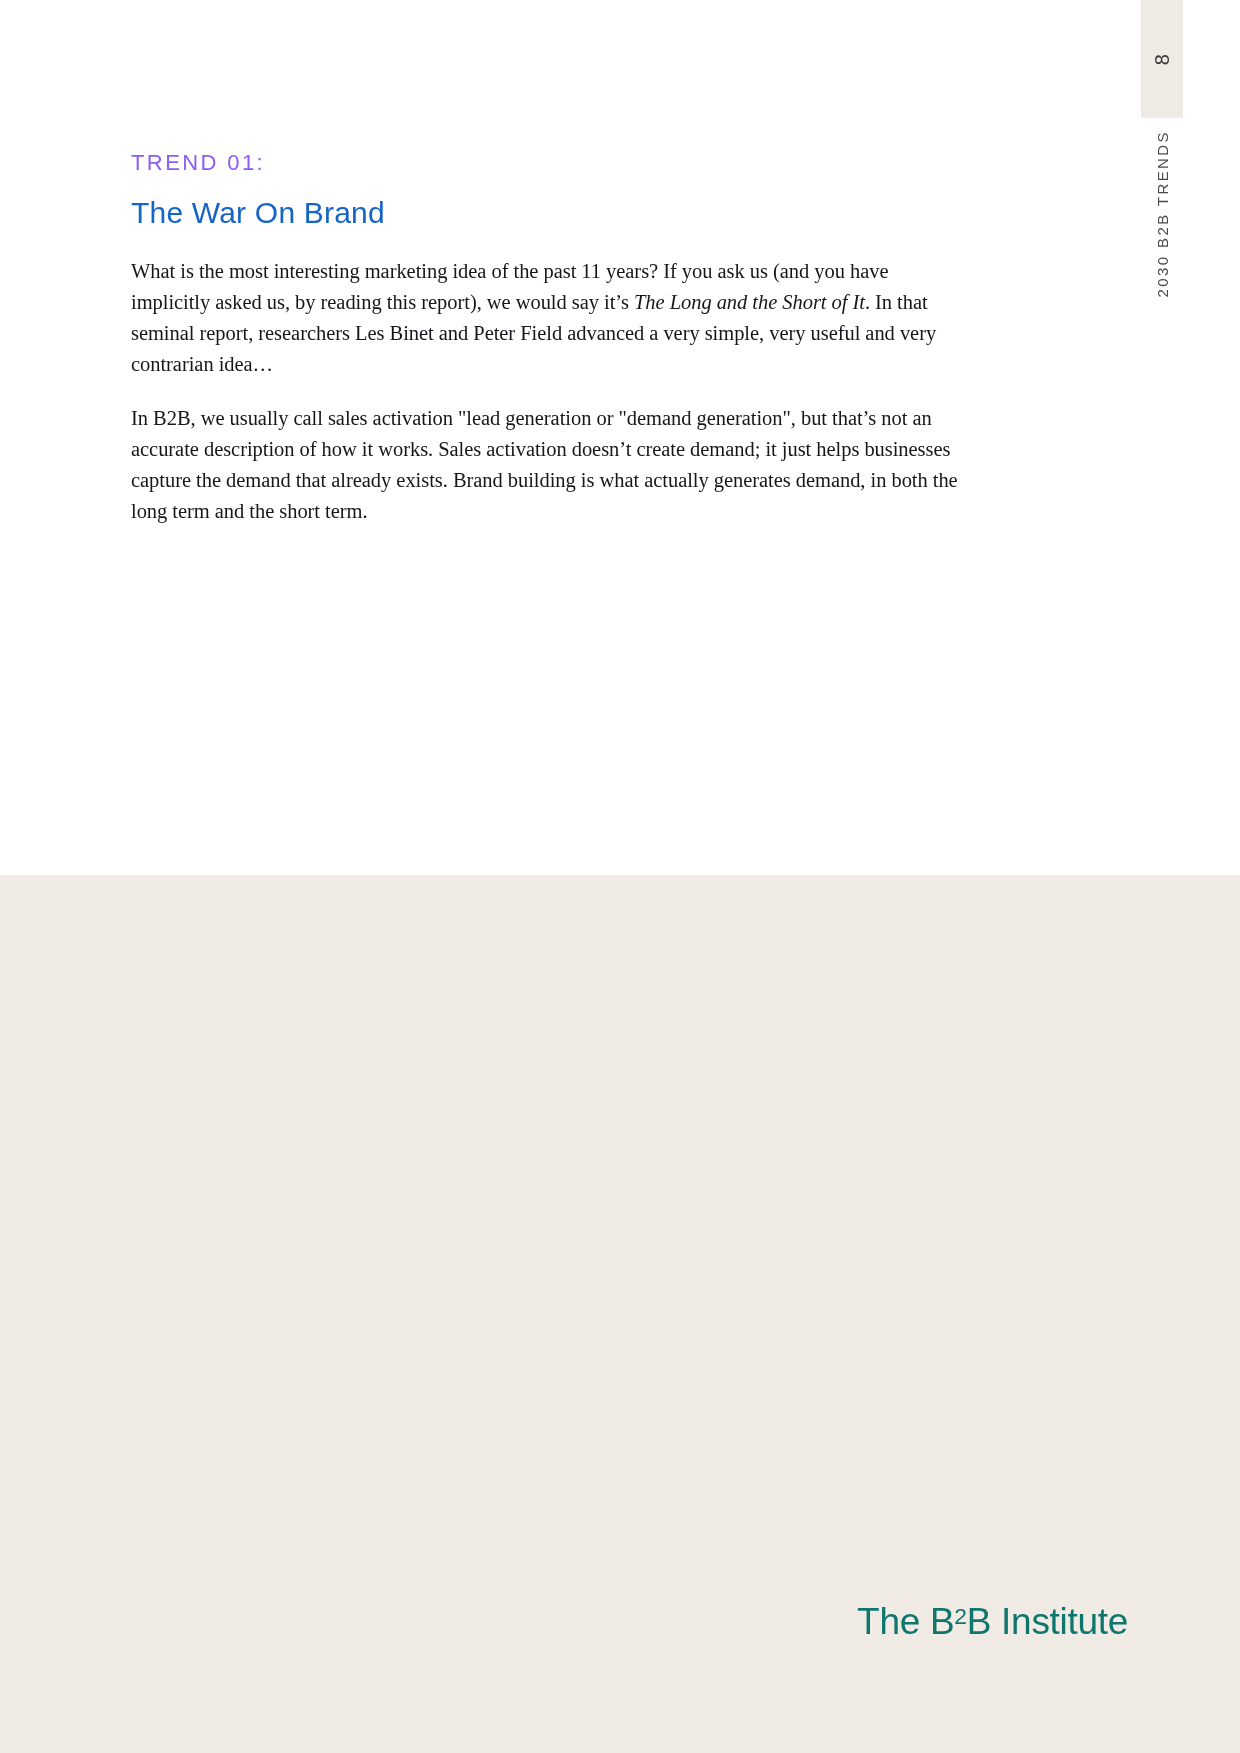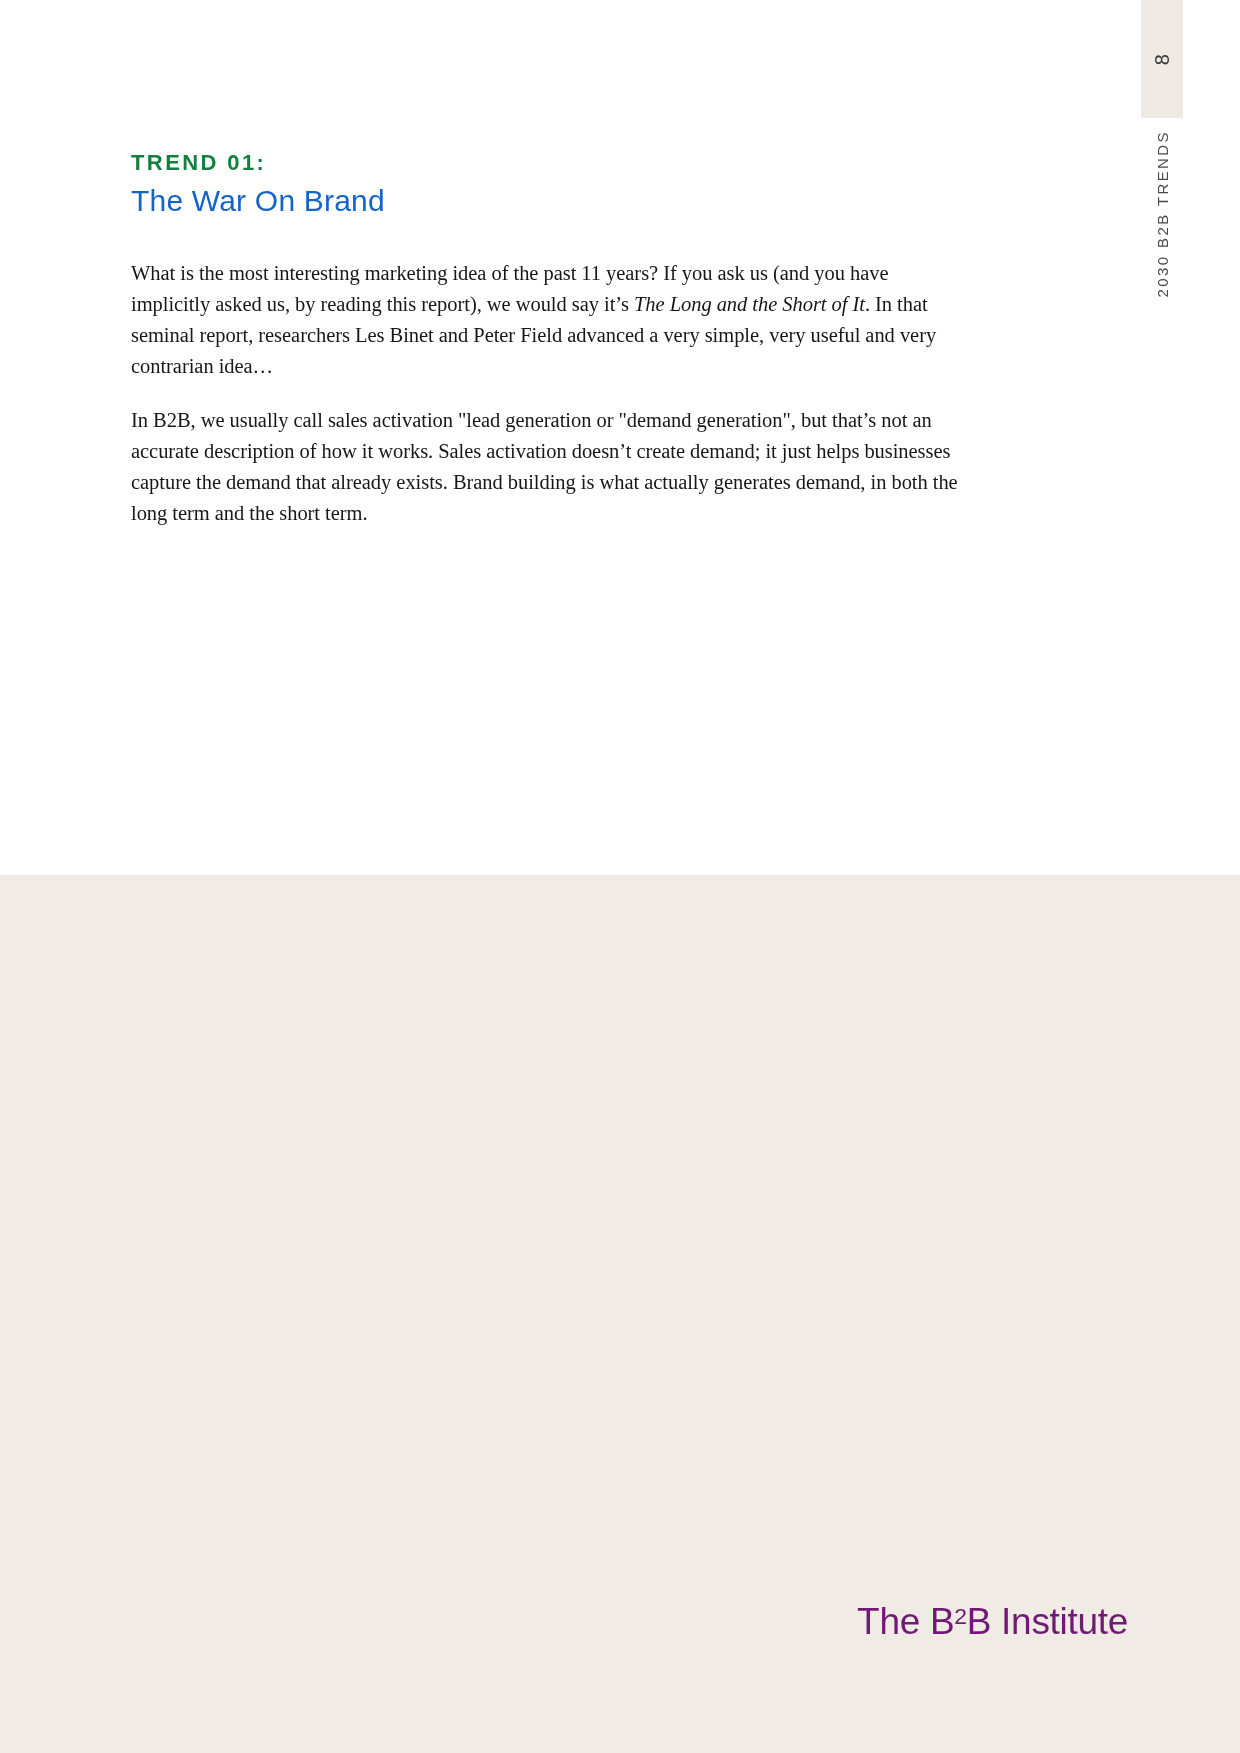--- a/index.html
+++ b/index.html
@@ -50,32 +50,32 @@
   
   .article {
     position: absolute;
     left: 131px;
     top: 150px;
     width: 830px;
   }
   .eyebrow {
     font-family: "Liberation Sans", sans-serif;
     font-size: 22px;
-    font-weight: 700;
+    font-weight: 400;
     letter-spacing: 2.4px;
-    color: #15803d;
-    margin-bottom: 8px;
+    color: #8b5cf6;
+    margin-bottom: 20px;
   }
   .headline {
     font-family: "Liberation Sans", sans-serif;
     font-size: 30px;
     font-weight: 400;
     letter-spacing: 0.2px;
     color: #1565c9;
-    margin-bottom: 40px;
+    margin-bottom: 26px;
   }
   .article p {
     font-size: 20.5px;
     line-height: 1.52;
     color: #17171b;
     margin-bottom: 22px;
     letter-spacing: -0.05px;
   }
   .article p em { }
 
@@ -87,21 +87,21 @@
     background: #f0ebe4;
   }
 
   
   .footer-logo {
     position: absolute;
     right: 112px; bottom: 110px;
     font-family: "Liberation Sans", sans-serif;
     font-size: 37px;
     font-weight: 400;
-    color: #701a75;
+    color: #0f766e;
     letter-spacing: -0.3px;
     white-space: nowrap;
   }
   .footer-logo sup {
     font-size: 0.62em;
     vertical-align: 0.45em;
   }
 </style>
 </head>
 <body>

